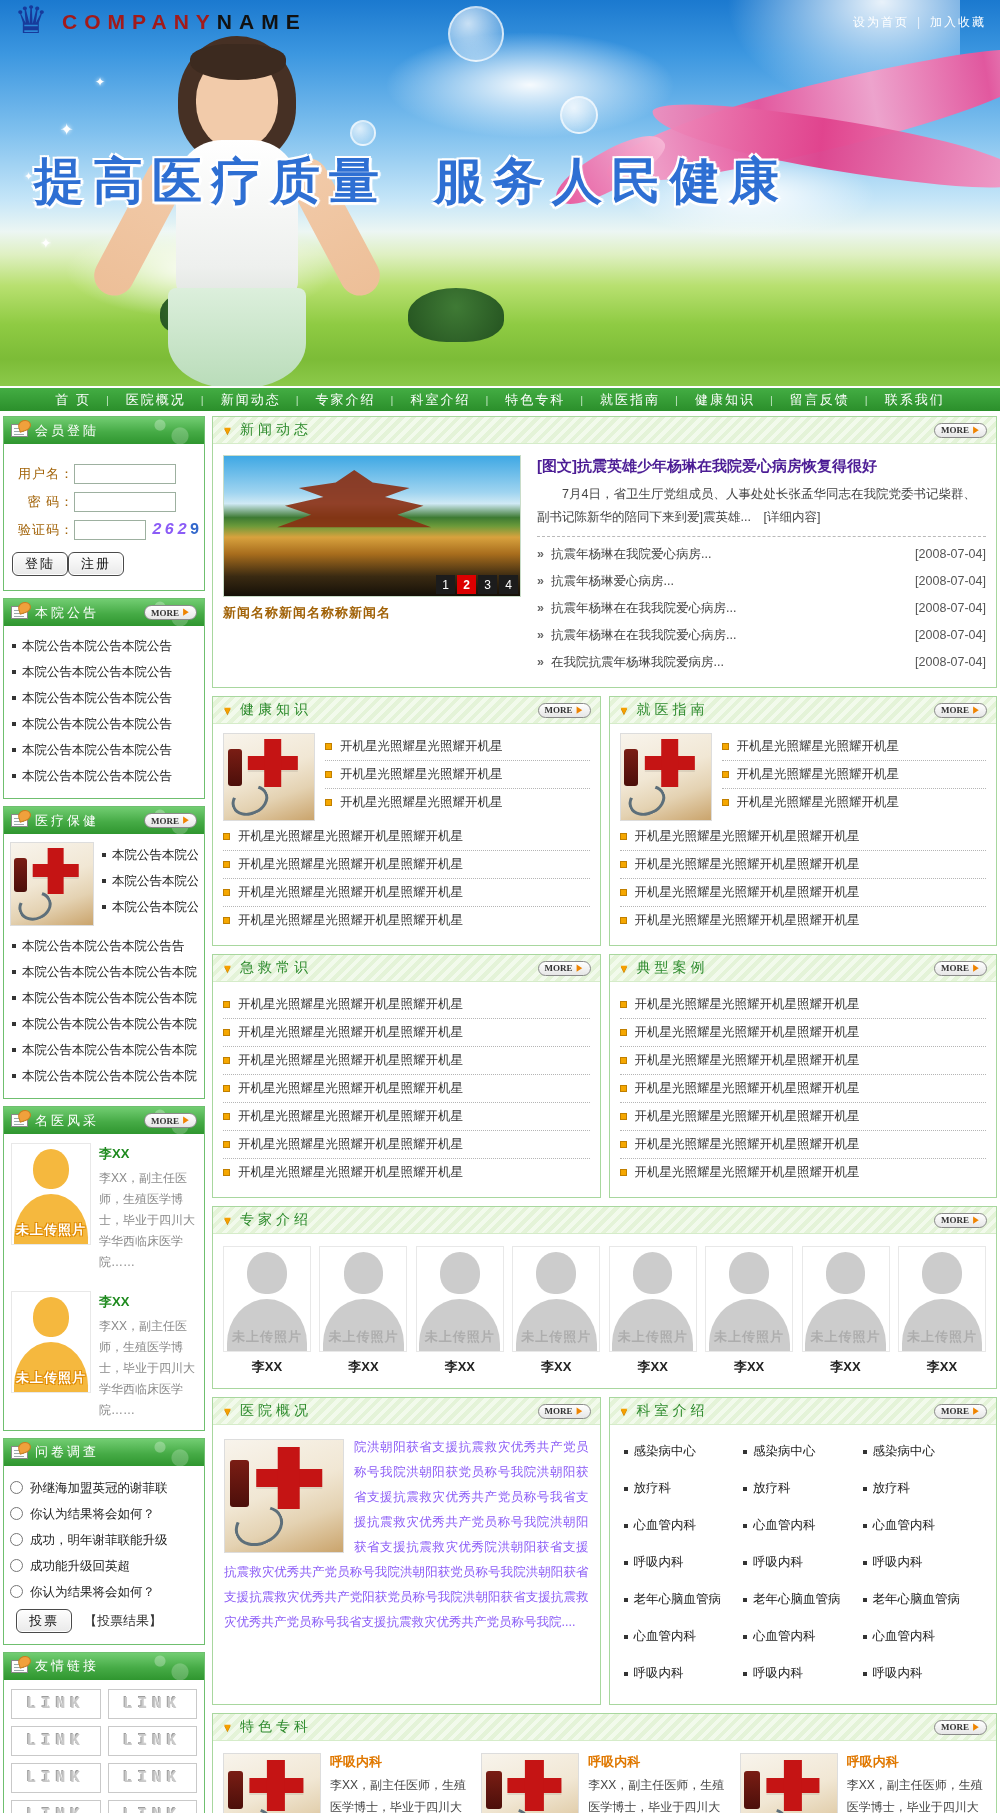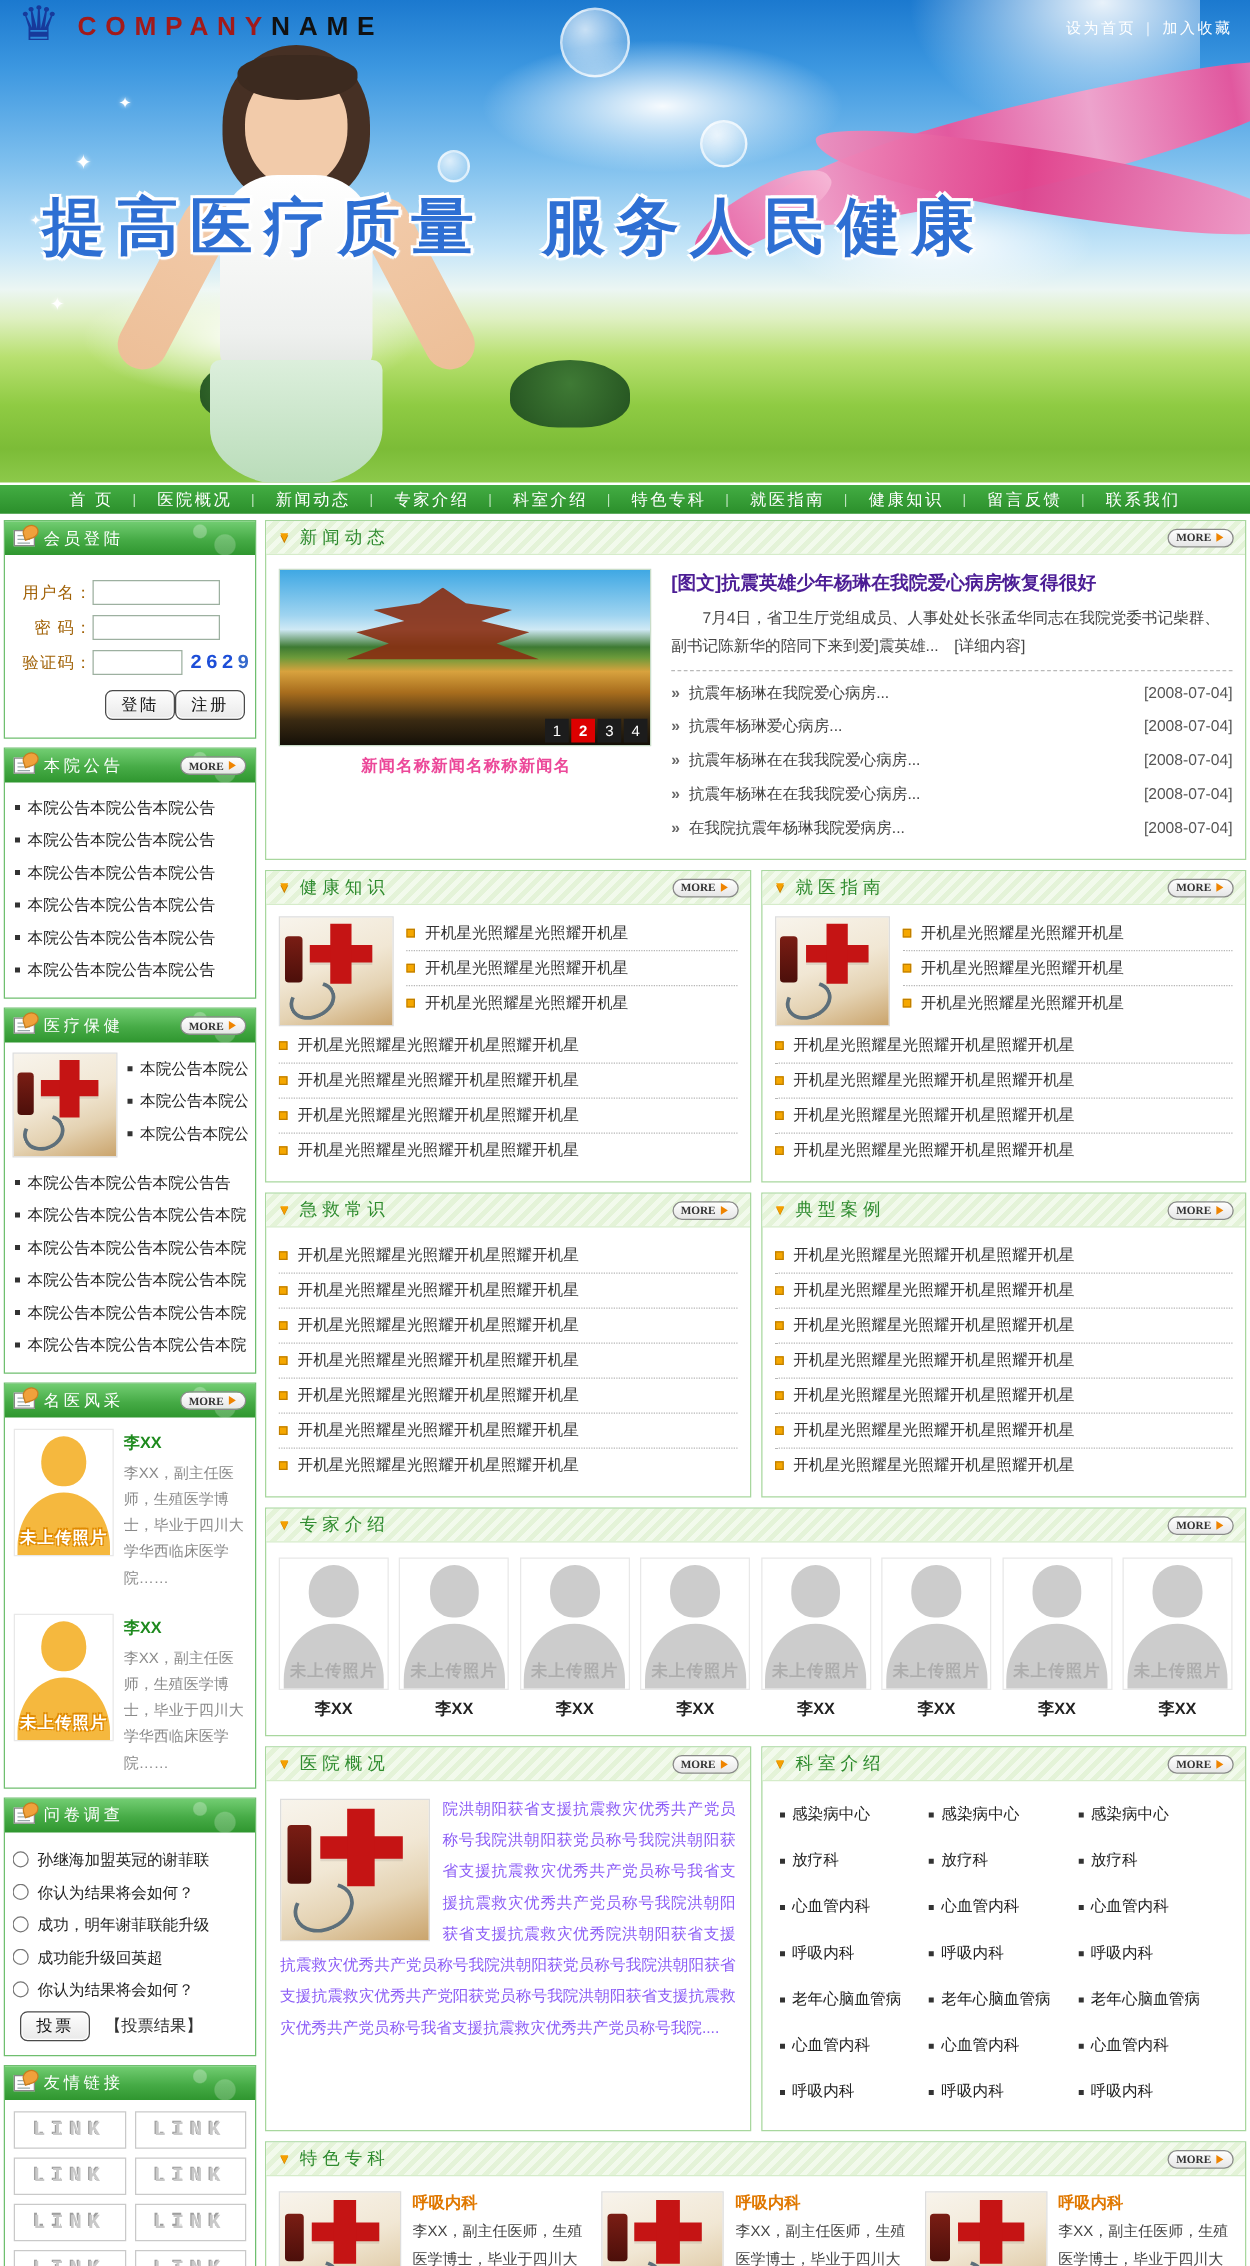--- a/index.html
+++ b/index.html
@@ -73,23 +73,23 @@
     letter-spacing:0; cursor:pointer; font-family:Liberation Serif, serif; }
   .more-btn .tri { color:#ef8400; font-size:8px; }
 
   
   .login-body { padding:12px 8px 14px; font-size:13px; }
   .login-row { display:flex; align-items:center; margin:8px 0; }
   .login-row label { width:62px; text-align:right; letter-spacing:1px; color:#a16207; flex:none; }
   .login-row input[type=text], .login-row input[type=password] { width:102px; height:20px; border:1px solid #9db0a0; background:#fff; }
   .login-row input.captcha { width:72px; }
   .captcha-val { font-size:16px; font-weight:bold; letter-spacing:3px; margin-left:6px; font-family:"Liberation Mono","DejaVu Sans Mono",monospace; }
-  .captcha-val .red { color:#1d4ed8; }
+  .captcha-val .red { color:#8b5cf6;font-style:italic; }
   .captcha-val .blue { color:#3368cc; }
-  .login-btns { display:flex; justify-content:flex-end; margin-top:12px; }
+  .login-btns { display:flex; justify-content:flex-start; margin-top:12px; }
   .btn-old { background:linear-gradient(#fefefe,#e9e9e9); border:1px solid #4a4a4a; border-radius:6px; padding:2px 12px;
     font-size:13px; letter-spacing:2px; color:#111; cursor:pointer; box-shadow:inset 0 0 0 1px #fff; }
 
   
   .s-list { padding:7px 6px 9px; }
   .s-item { font-size:12.5px; color:#222; line-height:26px; display:flex; align-items:center; cursor:pointer; white-space:nowrap; overflow:hidden; }
   .s-item .dot { width:4px; height:4px; background:#333; margin:0 6px 0 2px; flex:none; }
 
   
   .redcross { position:relative; overflow:hidden; flex:none;
@@ -140,21 +140,21 @@
   
   .news-body { display:flex; gap:14px; padding:11px 10px; }
   .news-left { width:300px; flex:none; }
   .news-photo { position:relative; width:298px; height:142px; border:1px solid #c8dcc8; overflow:hidden;
     background:linear-gradient(180deg,#3fa8e4 0%,#9fd4f0 26%,#cfe9f5 34%,#3d7a33 44%,#6b9a3a 50%,#d8a23e 58%,#a86d1d 70%,#3a2a12 86%,#151008 100%); }
   .pagoda { position:absolute; left:18%; top:10%; width:52%; height:64%; background:#8a2d12;
     clip-path:polygon(50% 0,62% 14%,86% 20%,70% 30%,95% 40%,78% 50%,100% 64%,0 64%,22% 50%,5% 40%,30% 30%,14% 20%,38% 14%); opacity:.9; }
   .pager { position:absolute; right:2px; bottom:2px; display:flex; gap:2px; }
   .pg { width:19px; height:19px; background:#1c1c1c; color:#fff; font-size:12px; display:flex; align-items:center; justify-content:center; cursor:pointer; }
   .pg.active { background:#dd0000; font-weight:bold; }
-  .news-caption { margin-top:7px; text-align:center; color:#ec4899; font-weight:bold; font-size:13px; letter-spacing:1px; }
+  .news-caption { margin-top:7px; color:#a16207; font-weight:bold; font-size:13px; letter-spacing:1px; }
   .news-right { flex:1; min-width:0; }
   .news-headline { color:#4c1d95; font-weight:bold; font-size:15px; margin:2px 0 7px; cursor:pointer; }
   .news-summary { font-size:12.5px; color:#444; line-height:1.8; text-indent:2em; }
   .detail-link { color:#444; cursor:pointer; }
   .news-list { margin-top:8px; border-top:1px dashed #b9b9b9; padding-top:4px; }
   .news-item { display:flex; align-items:center; font-size:12.5px; color:#444; line-height:27px; cursor:pointer; }
   .news-item .arr { color:#666; font-weight:bold; margin-right:7px; }
   .news-item .txt { white-space:nowrap; overflow:hidden; text-overflow:ellipsis; }
   .news-item .date { margin-left:auto; color:#555; flex:none; padding-left:8px; }
 

